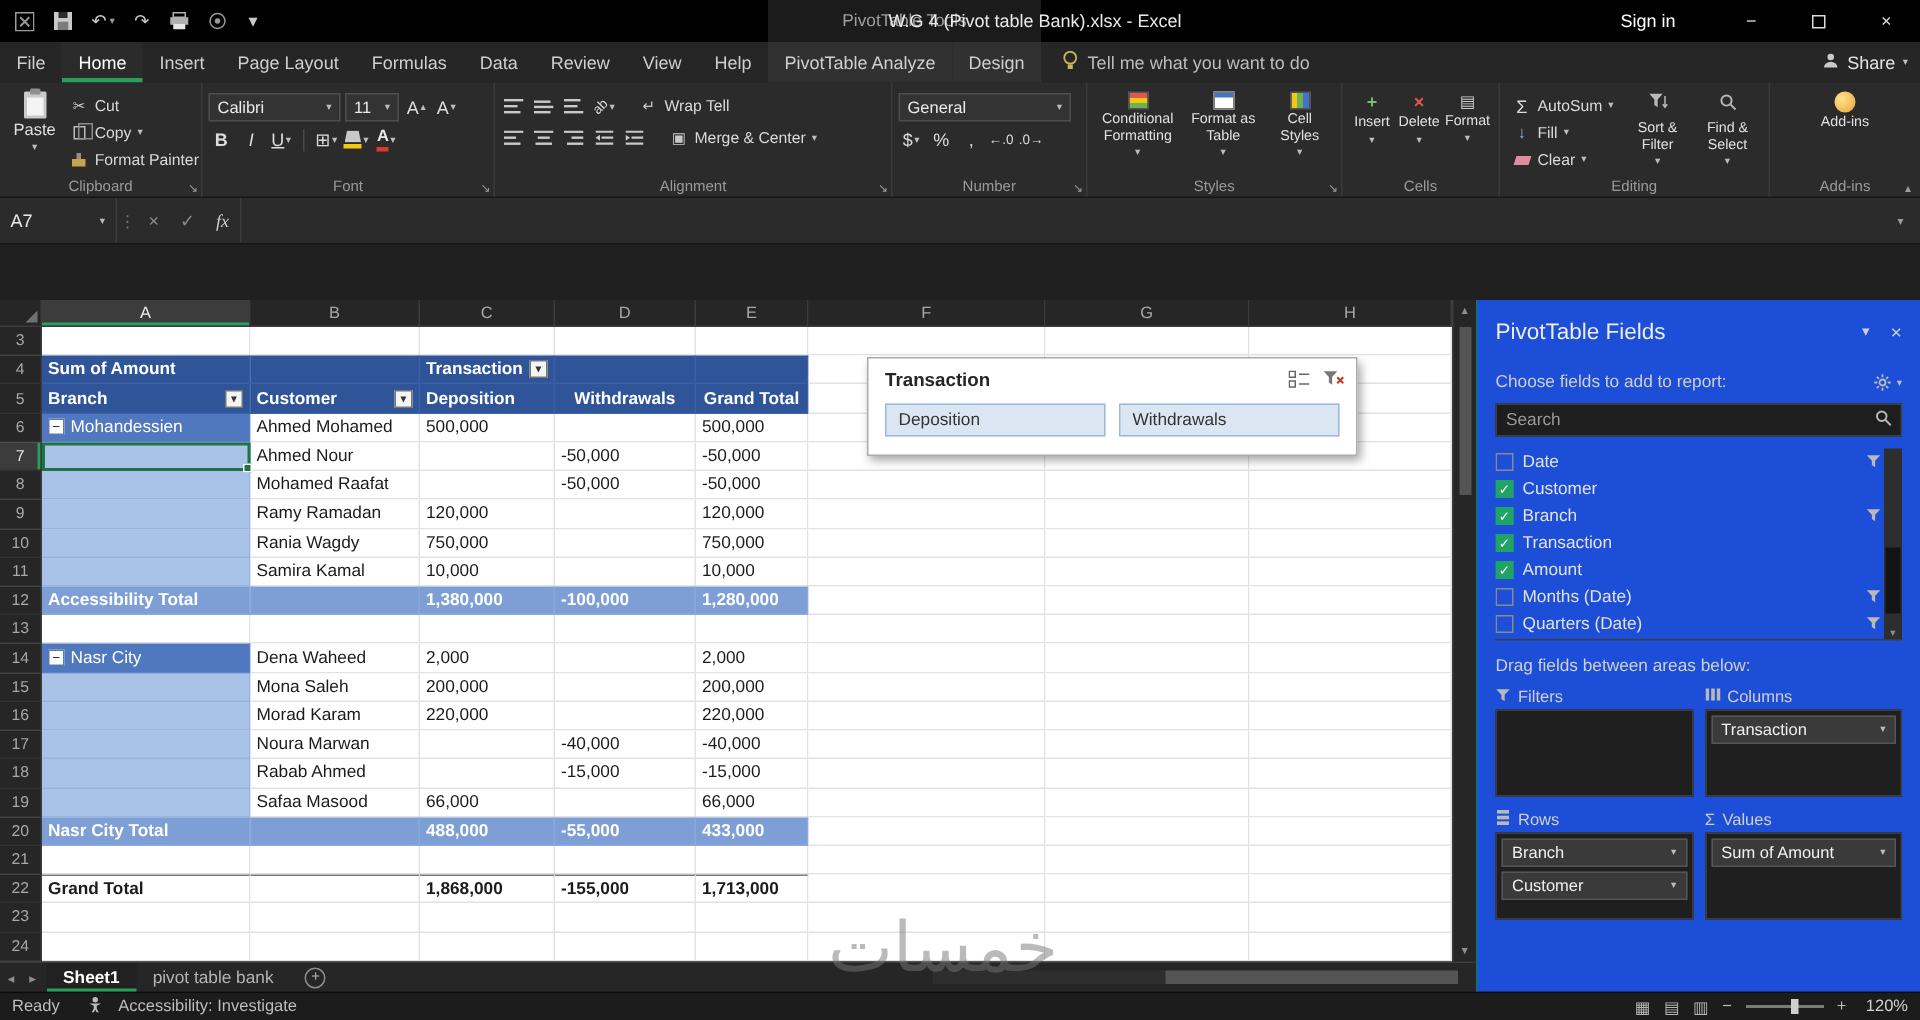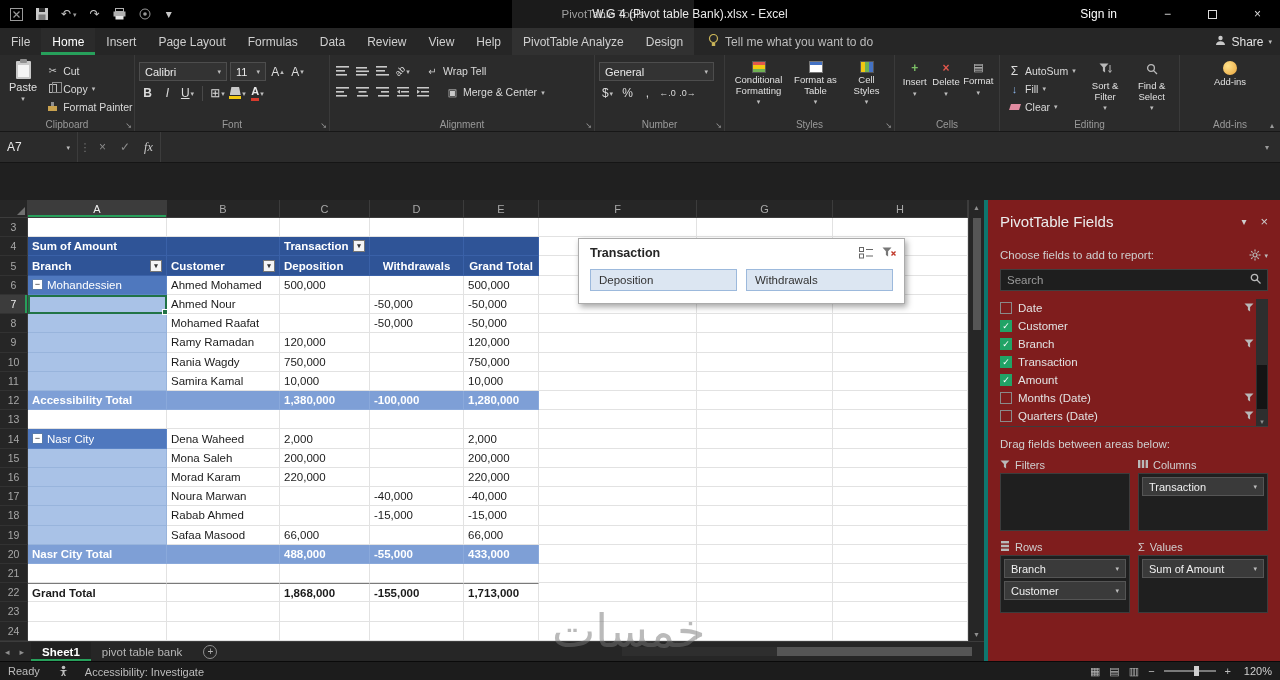--- a/index.html
+++ b/index.html
@@ -129,21 +129,21 @@
 .stab{display:flex;align-items:center;padding:0 11px;font-size:11.5px;color:#b5b5b5;height:100%}
 .stab.active{background:#212121;color:#fff;font-weight:bold;box-shadow:inset 0 -2px 0 #27A05B}
 .addsheet{width:14px;height:14px;border:1px solid #8f8f8f;border-radius:50%;color:#b5b5b5;font-size:10px;line-height:12px;text-align:center;margin-left:10px}
 .hscroll{position:absolute;right:12px;top:5px;width:350px;height:9px;background:#2e2e2e;display:flex}
 .hthumb{margin-left:auto;width:195px;height:9px;background:#555}
 
 
 .watermark{position:absolute;left:552px;top:404px;font-size:46px;color:#777;opacity:.5;z-index:30;pointer-events:none;font-family:"DejaVu Sans",sans-serif}
 
 
-.pane{width:296px;background:#7f1d1d;border-left:4px solid #0f766e;display:flex;flex-direction:column;padding:10px 12px 6px;font-size:12px;color:#d8d8d8}
+.pane{width:296px;background:#1d4ed8;border-left:1px solid #0f766e;display:flex;flex-direction:column;padding:10px 12px 6px;font-size:12px;color:#d8d8d8}
 .pane-head{display:flex;align-items:center;height:22px}
 .pane-title{font-size:15px;color:#ececec;flex:1}
 .pane-ic{margin-left:14px;color:#cfcfcf;font-size:10px}
 .pane-sub{display:flex;align-items:center;margin-top:17px;font-size:11.5px;color:#cfcfcf}
 .gear{margin-left:auto;display:flex;align-items:center;gap:3px}
 .searchbox{margin-top:8px;height:22px;background:#1e1e1e;border:1px solid #3f3f3f;display:flex;align-items:center;padding:0 6px}
 .search-ph{color:#9a9a9a;font-size:11.5px;flex:1}
 .fieldlist-wrap{position:relative;margin-top:8px;height:128px;border-bottom:1px solid #3c3c3c}
 .fieldlist{height:128px;overflow:hidden;padding-right:14px}
 .field-row{display:flex;align-items:center;gap:6px;height:18px}
@@ -158,21 +158,21 @@
 .area-h{display:flex;align-items:center;gap:5px;height:17px;font-size:11px;color:#cfcfcf}
 .area-box{background:#1f1f1f;border:1px solid #3c3c3c;height:58px;padding:3px;display:flex;flex-direction:column;gap:3px}
 .chip{background:#3a3a3a;border:1px solid #555;height:19px;flex:none;display:flex;align-items:center;justify-content:space-between;padding:0 6px;font-size:11px;color:#f0f0f0}
 .sig{font-size:11px;color:#cfcfcf}
 .pane-bottom{margin-top:auto;display:flex;align-items:center;gap:7px;border-top:1px solid #3c3c3c;padding-top:6px;height:30px}
 .defer-lbl{font-size:11.5px;color:#d0d0d0;flex:1}
 .update-btn{padding:3px 12px;background:#2e2e2e;border:1px solid #454545;color:#7c7c7c;font-size:11.5px}
 
 
 .statusbar{height:19px;background:#1c1c1c;border-top:1px solid #0a0a0a;display:flex;align-items:center;padding:0 8px;gap:18px;font-size:11px;color:#bdbdbd}
-.st-acc{display:flex;align-items:flex-end;gap:16px}
+.st-acc{display:flex;align-items:center;gap:10px}
 .st-right{margin-left:auto;display:flex;align-items:center;gap:9px}
 .viewic{font-size:11px;color:#b5b5b5}
 .zoomtrack{width:52px;height:2px;background:#7a7a7a;position:relative}
 .zthumb{position:absolute;left:58%;top:-4px;width:5px;height:10px;background:#cfcfcf}
 .zoomlvl{width:32px;text-align:right;color:#d0d0d0}
 </style>
 </head>
 <body>
 
 <div class="app">

